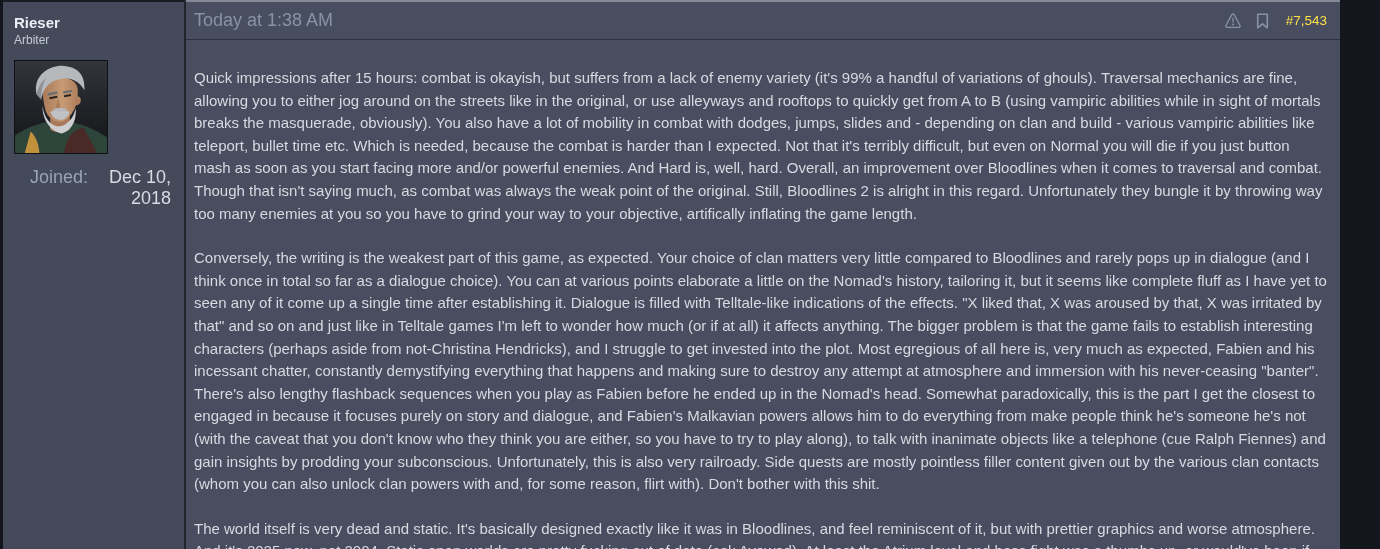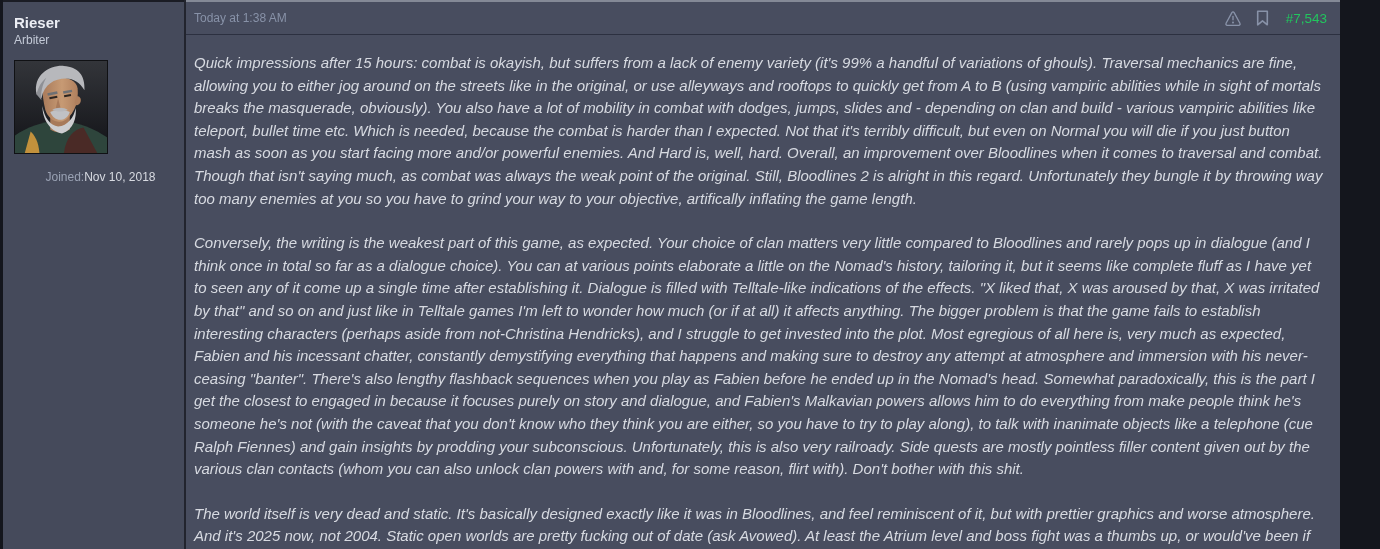--- a/index.html
+++ b/index.html
@@ -44,22 +44,22 @@
     display: block;
     width: 94px; height: 94px;
     border: 1px solid rgba(0,0,0,0.4);
     margin-bottom: 13px;
     background: #1b1d22;
   }
   .avatar svg { display: block; width: 100%; height: 100%; }
   .user-stats { width: 157px; }
   .stat-row {
     display: flex;
-    justify-content: center;
-    font-size: 12px;
+    justify-content: flex-end;
+    font-size: 18px;
     line-height: 21px;
     margin-left: 16px;
   }
   .stat-label { color: #9aa2b4; }
   .stat-value { color: #d8dbe2; text-align: right; }
   
   .cell-divider {
     flex: 0 0 2px;
     width: 2px; height: 100%;
     background: #22242e;
@@ -75,48 +75,48 @@
   }
   .message-header {
     display: flex;
     align-items: center;
     justify-content: space-between;
     padding: 8px 13px 8px 8px;
     border-bottom: 1px solid #2c3040;
   }
   .timestamp {
     color: #8892a8;
-    font-size: 12px;
+    font-size: 18px;
     text-decoration: none;
   }
   .header-actions {
     display: flex;
     align-items: center;
     gap: 15px;
   }
   .icon-btn {
     display: inline-flex;
     align-items: center;
     color: #8892a8;
     text-decoration: none;
   }
   .icon-btn svg { display: block; }
   .post-number {
-    color: #22c55e;
+    color: #fde047;
     font-size: 13.5px;
     text-decoration: none;
     margin-left: 2px;
   }
   .message-body {
     padding: 13px 13px 0 8px;
     color: #d7dae1;
     font-size: 15px;
     line-height: 22.6px;
   }
-  .message-body p { margin: 4px 0 22px 0; font-style: italic; }
+  .message-body p { margin: 14px 0 22px 0; }
   .message-body p:last-child { margin-bottom: 0; }
 </style>
 </head>
 <body>
 
 <div class="post">
 
   <div class="left-edge"></div>
 
   <aside class="user-cell">
@@ -162,21 +162,21 @@
         <path d="M28,46 C30,58 36,66 44,67 C54,66 60,58 62,48 C63,58 60,70 48,74 C36,72 28,60 28,46 Z" fill="#cdced1"></path>
         <path d="M36,52 C40,50 52,50 56,52 C54,58 50,60 46,60 C42,60 38,57 36,52 Z" fill="#c0c1c5"></path>
 
         <path d="M38,50 C42,47 50,47 54,50 C50,52 42,52 38,50 Z" fill="#b7b8bc"></path>
       </svg>
     </a>
 
     <dl class="user-stats">
       <div class="stat-row">
         <dt class="stat-label">Joined:</dt>
-        <dd class="stat-value">Nov 10, 2018</dd>
+        <dd class="stat-value">Dec 10, 2018</dd>
       </div>
     </dl>
   </aside>
 
   <div class="cell-divider"></div>
 
   <main class="message-cell">
     <header class="message-header">
       <a class="timestamp" href="#">Today at 1:38 AM</a>
       <div class="header-actions">

